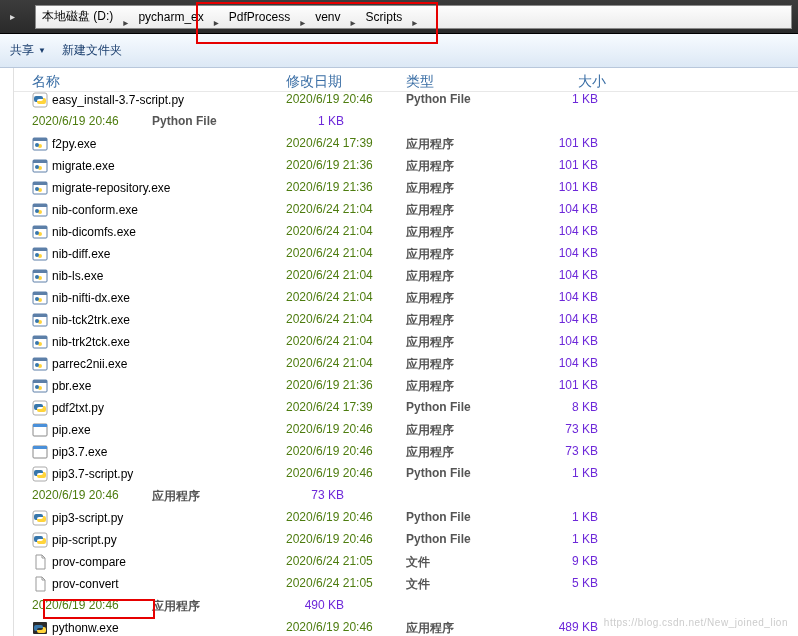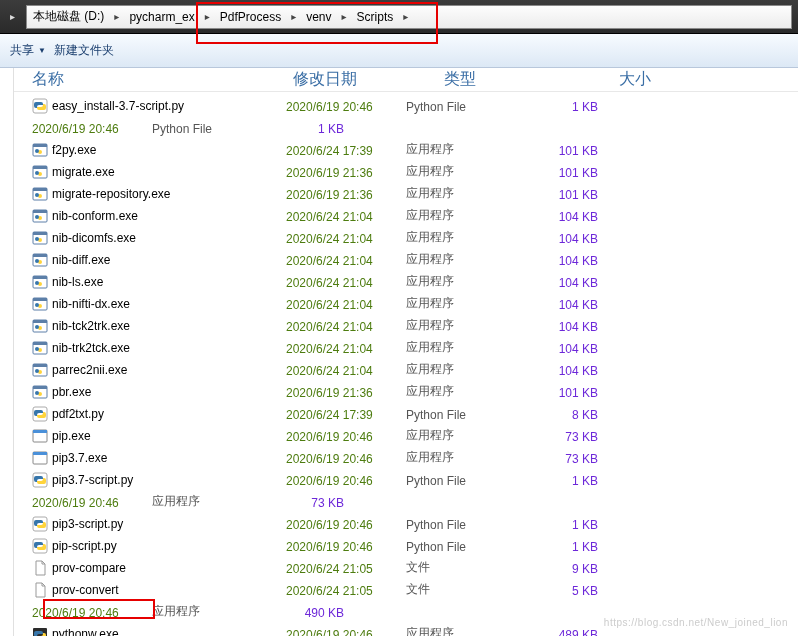--- a/index.html
+++ b/index.html
@@ -19,25 +19,25 @@
       display: flex;
       align-items: center;
       padding: 0 6px;
       color: #fff;
     }
     .breadcrumb {
       background: linear-gradient(#fdfdfd, #ececec);
       border: 1px solid #8a8a8a;
       height: 24px;
       display: flex;
-      align-items: center;
+      align-items: flex-end;
       flex: 1;
       color: #000;
       font-size: 12px;
-      margin-left: 7px;
+      margin-left: 16px;
       position: relative;
     }
     .crumb {
       display: flex;
       align-items: center;
       padding: 0 6px 0 6px;
       height: 100%;
       cursor: pointer;
     }
     .crumb-arrow {
@@ -45,21 +45,21 @@
       color: #444;
       padding: 0 4px;
     }
     .toolbar {
       height: 34px;
       background: linear-gradient(#f7fbff, #dce8f5);
       border-bottom: 1px solid #b8c7db;
       display: flex;
       align-items: center;
       padding: 0 10px;
-      gap: 8px;
+      gap: 16px;
       color: #1a3e6e;
       font-size: 12px;
     }
     .toolbar-item { display: flex; align-items: center; gap: 4px; cursor: pointer; }
     .dropdown-caret { font-size: 8px; }
     .content-area {
       display: flex;
       height: calc(100% - 68px);
     }
     .left-stub {
@@ -68,48 +68,47 @@
       border-right: 1px solid #e0e0e0;
     }
     .file-pane {
       flex: 1;
       overflow-y: auto;
       position: relative;
     }
     .columns-header {
       display: flex;
       height: 24px;
-      align-items: center;
+      align-items: flex-end;
       color: #3a6ea5;
-      font-size: 16px;
+      font-size: 14px;
       border-bottom: 1px solid #e8e8e8;
       padding-left: 18px;
-      gap: 7px;
     }
     .col-name { width: 254px; }
     .col-date { width: 120px; }
-    .col-type { width: 110px; margin-left: 24px; }
+    .col-type { width: 110px; }
     .col-size { width: 90px; text-align: right; }
     .file-list { }
     .file-row {
       display: flex;
-      align-items: flex-end;
+      align-items: flex-start;
       height: 22px;
       padding-left: 18px;
       cursor: pointer;
     }
     .file-name-cell {
       width: 254px;
       display: flex;
       align-items: center;
       gap: 4px;
       color: #000;
     }
     .file-date-cell { width: 120px; color: #4d7c0f; }
-    .file-type-cell { width: 110px; color: #555; }
+    .file-type-cell { width: 110px; color: #555; font-weight: bold; }
     .file-size-cell { width: 90px; text-align: right; color: #6d28d9; padding-right: 8px;}
     .icon {
       width: 16px;
       height: 16px;
       display: inline-flex;
       align-items: center;
       justify-content: center;
       flex-shrink: 0;
     }
     .highlight-breadcrumb {

